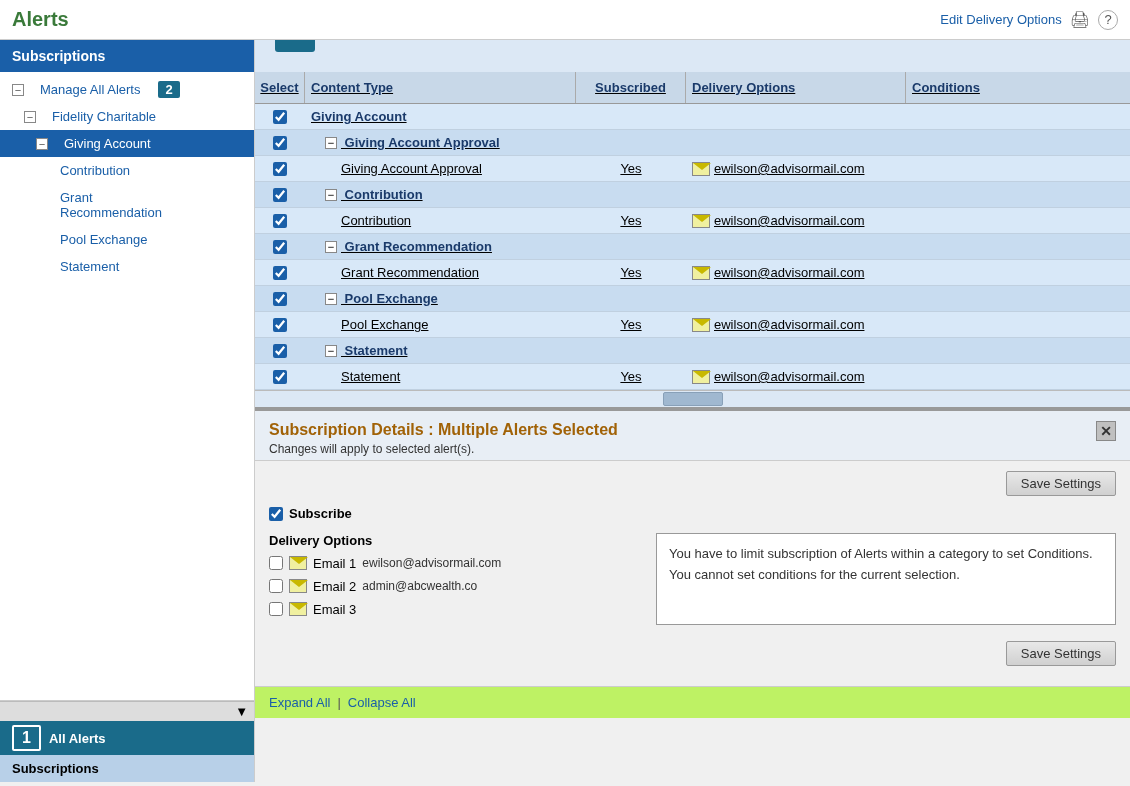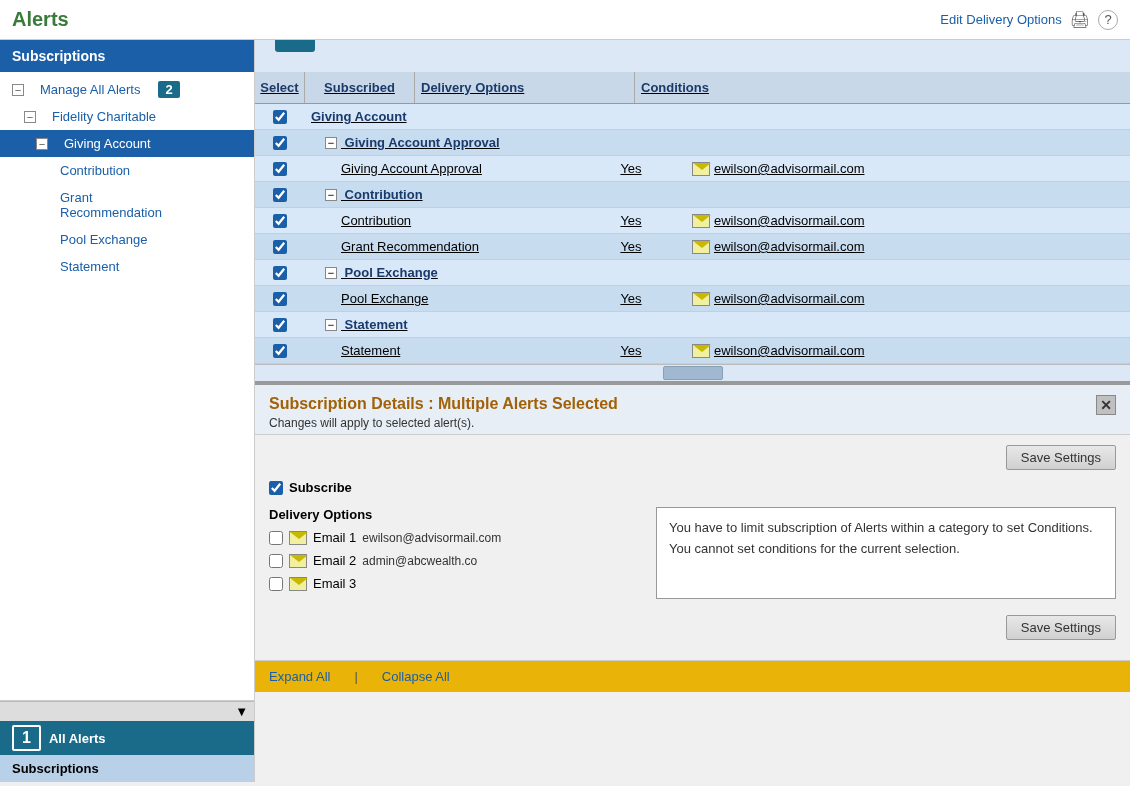--- a/index.html
+++ b/index.html
@@ -70,27 +70,27 @@
 
     .details-body { padding: 10px 14px; }
     .save-row { display: flex; justify-content: flex-end; margin-bottom: 10px; }
     .save-btn { background: linear-gradient(to bottom, #e8e8e8, #d0d0d0); border: 1px solid #999; padding: 4px 14px; cursor: pointer; font-size: 13px; color: #333; border-radius: 2px; }
     .subscribe-row { display: flex; align-items: center; gap: 6px; margin-bottom: 12px; }
     .subscribe-label { font-weight: bold; font-size: 13px; }
 
     .delivery-conditions-row { display: flex; gap: 16px; }
     .delivery-section { flex: 1; }
     .delivery-title { font-weight: bold; margin-bottom: 8px; }
-    .delivery-option { display: flex; align-items: flex-end; gap: 6px; margin-bottom: 8px; }
+    .delivery-option { display: flex; align-items: flex-start; gap: 6px; margin-bottom: 8px; }
     .delivery-email-addr { color: #333; font-size: 12px; }
 
     .conditions-box { border: 1px solid #999; background: #fff; padding: 10px 12px; width: 460px; font-size: 13px; line-height: 1.6; }
     .conditions-line { color: #333; }
 
-    .bottom-links { display: flex; gap: 24px; padding: 8px 14px; border-top: 1px solid #ccc; background: #eab308; }
+    .bottom-links { display: flex; gap: 7px; padding: 8px 14px; border-top: 1px solid #ccc; background: #bef264; }
     .bottom-link { color: #1a5fa8; text-decoration: none; cursor: pointer; font-size: 13px; }
     .bottom-separator { color: #555; }
 
     
     input[type="checkbox"] { width: 14px; height: 14px; cursor: pointer; accent-color: #1a5fa8; }
 
     
     .indent1 { padding-left: 20px; }
     .indent2 { padding-left: 36px; }
 
@@ -154,20 +154,21 @@
 
   <div class="content">
 
     <div class="table-wrapper">
       <div style="position: relative; height: 32px;">
         <div class="select-badge">3</div>
       </div>
 
       <div class="table-header-row">
         <div class="col-select">Select</div>
+        <div class="col-content">Content Type</div>
         <div class="col-subscribed">Subscribed</div>
         <div class="col-delivery">Delivery Options</div>
         <div class="col-conditions">Conditions</div>
       </div>
 
       <div class="table-body">
 
         <div class="table-row">
           <div class="row-select">
               <input type="checkbox" checked="" style="">
@@ -217,20 +218,29 @@
             </div>
           <div class="row-content indent2">Contribution</div>
           <div class="row-subscribed">Yes</div>
           <div class="row-delivery email-cell">
             <span class="email-envelope"></span>
             <span>ewilson@advisormail.com</span>
           </div>
           <div class="row-conditions"></div>
         </div>
 
+        <div class="table-row">
+          <div class="row-select">
+              <input type="checkbox" checked="" style="">
+            </div>
+          <div class="row-content row-content-bold indent1"><span class="collapse-minus">−</span> Grant Recommendation</div>
+          <div class="row-subscribed"></div>
+          <div class="row-delivery"></div>
+          <div class="row-conditions"></div>
+        </div>
 
         <div class="table-row">
           <div class="row-select">
               <input type="checkbox" checked="" style="">
             </div>
           <div class="row-content indent2">Grant Recommendation</div>
           <div class="row-subscribed">Yes</div>
           <div class="row-delivery email-cell">
             <span class="email-envelope"></span>
             <span>ewilson@advisormail.com</span>

